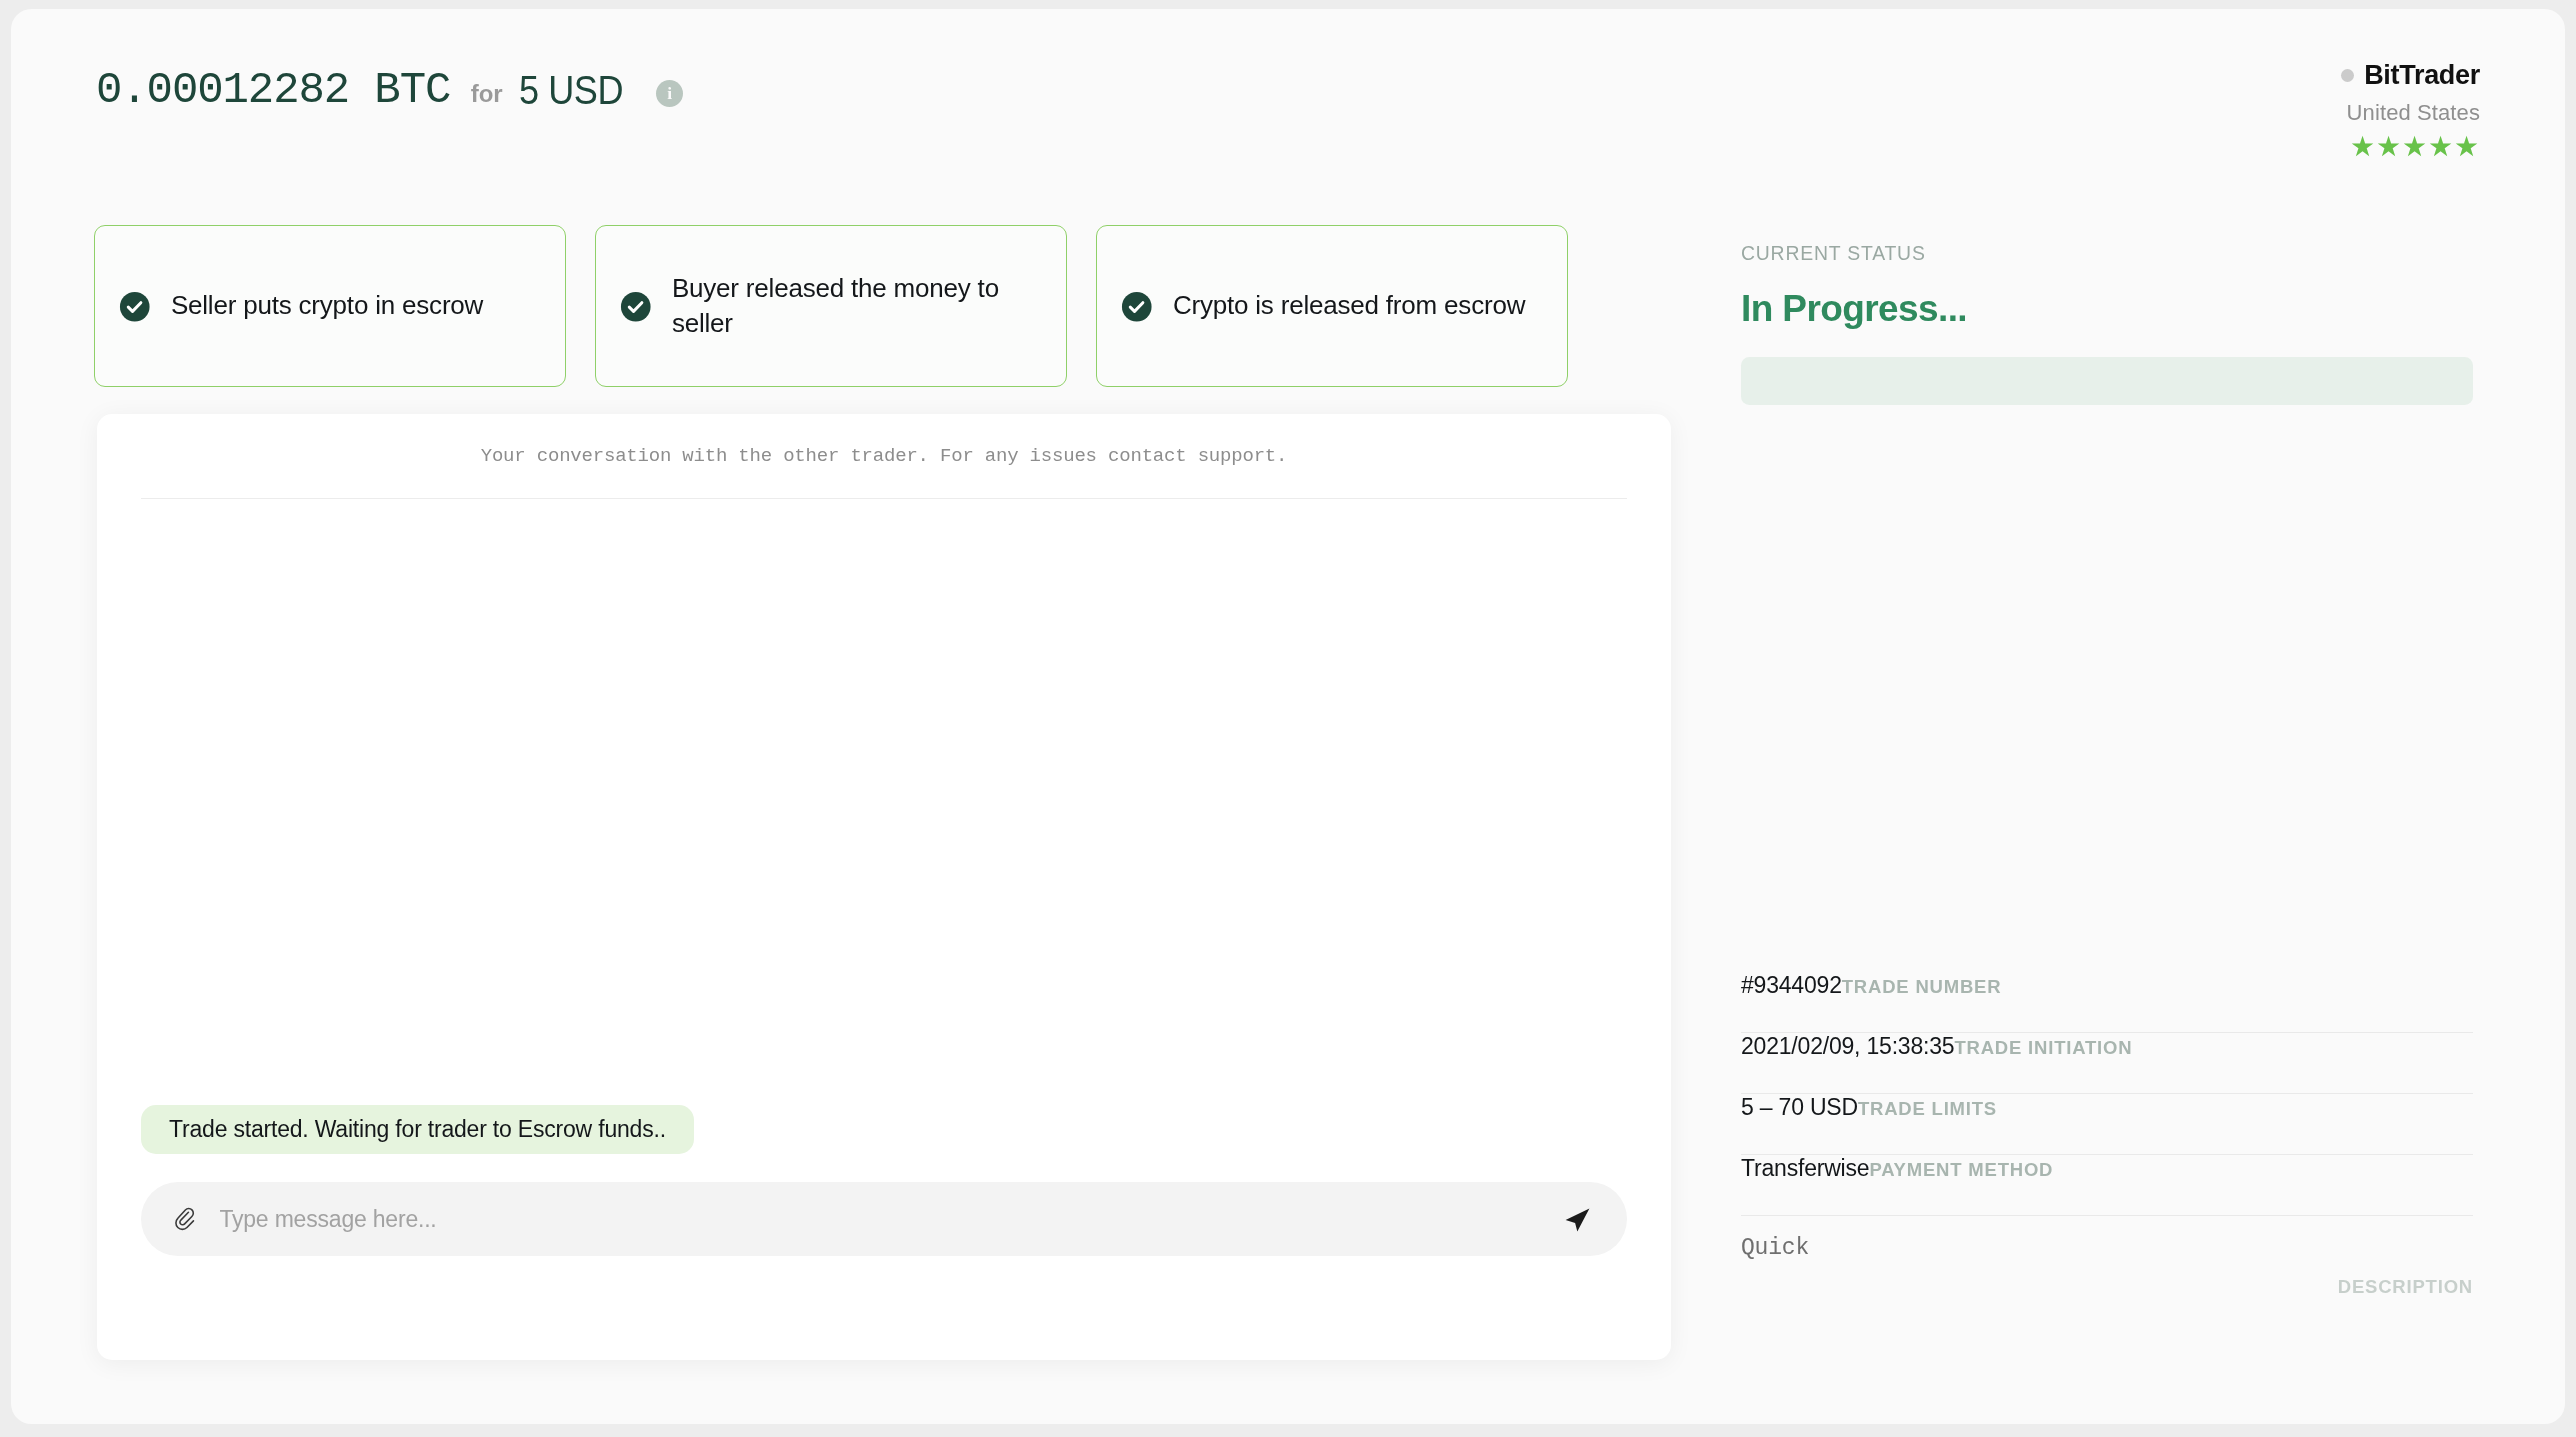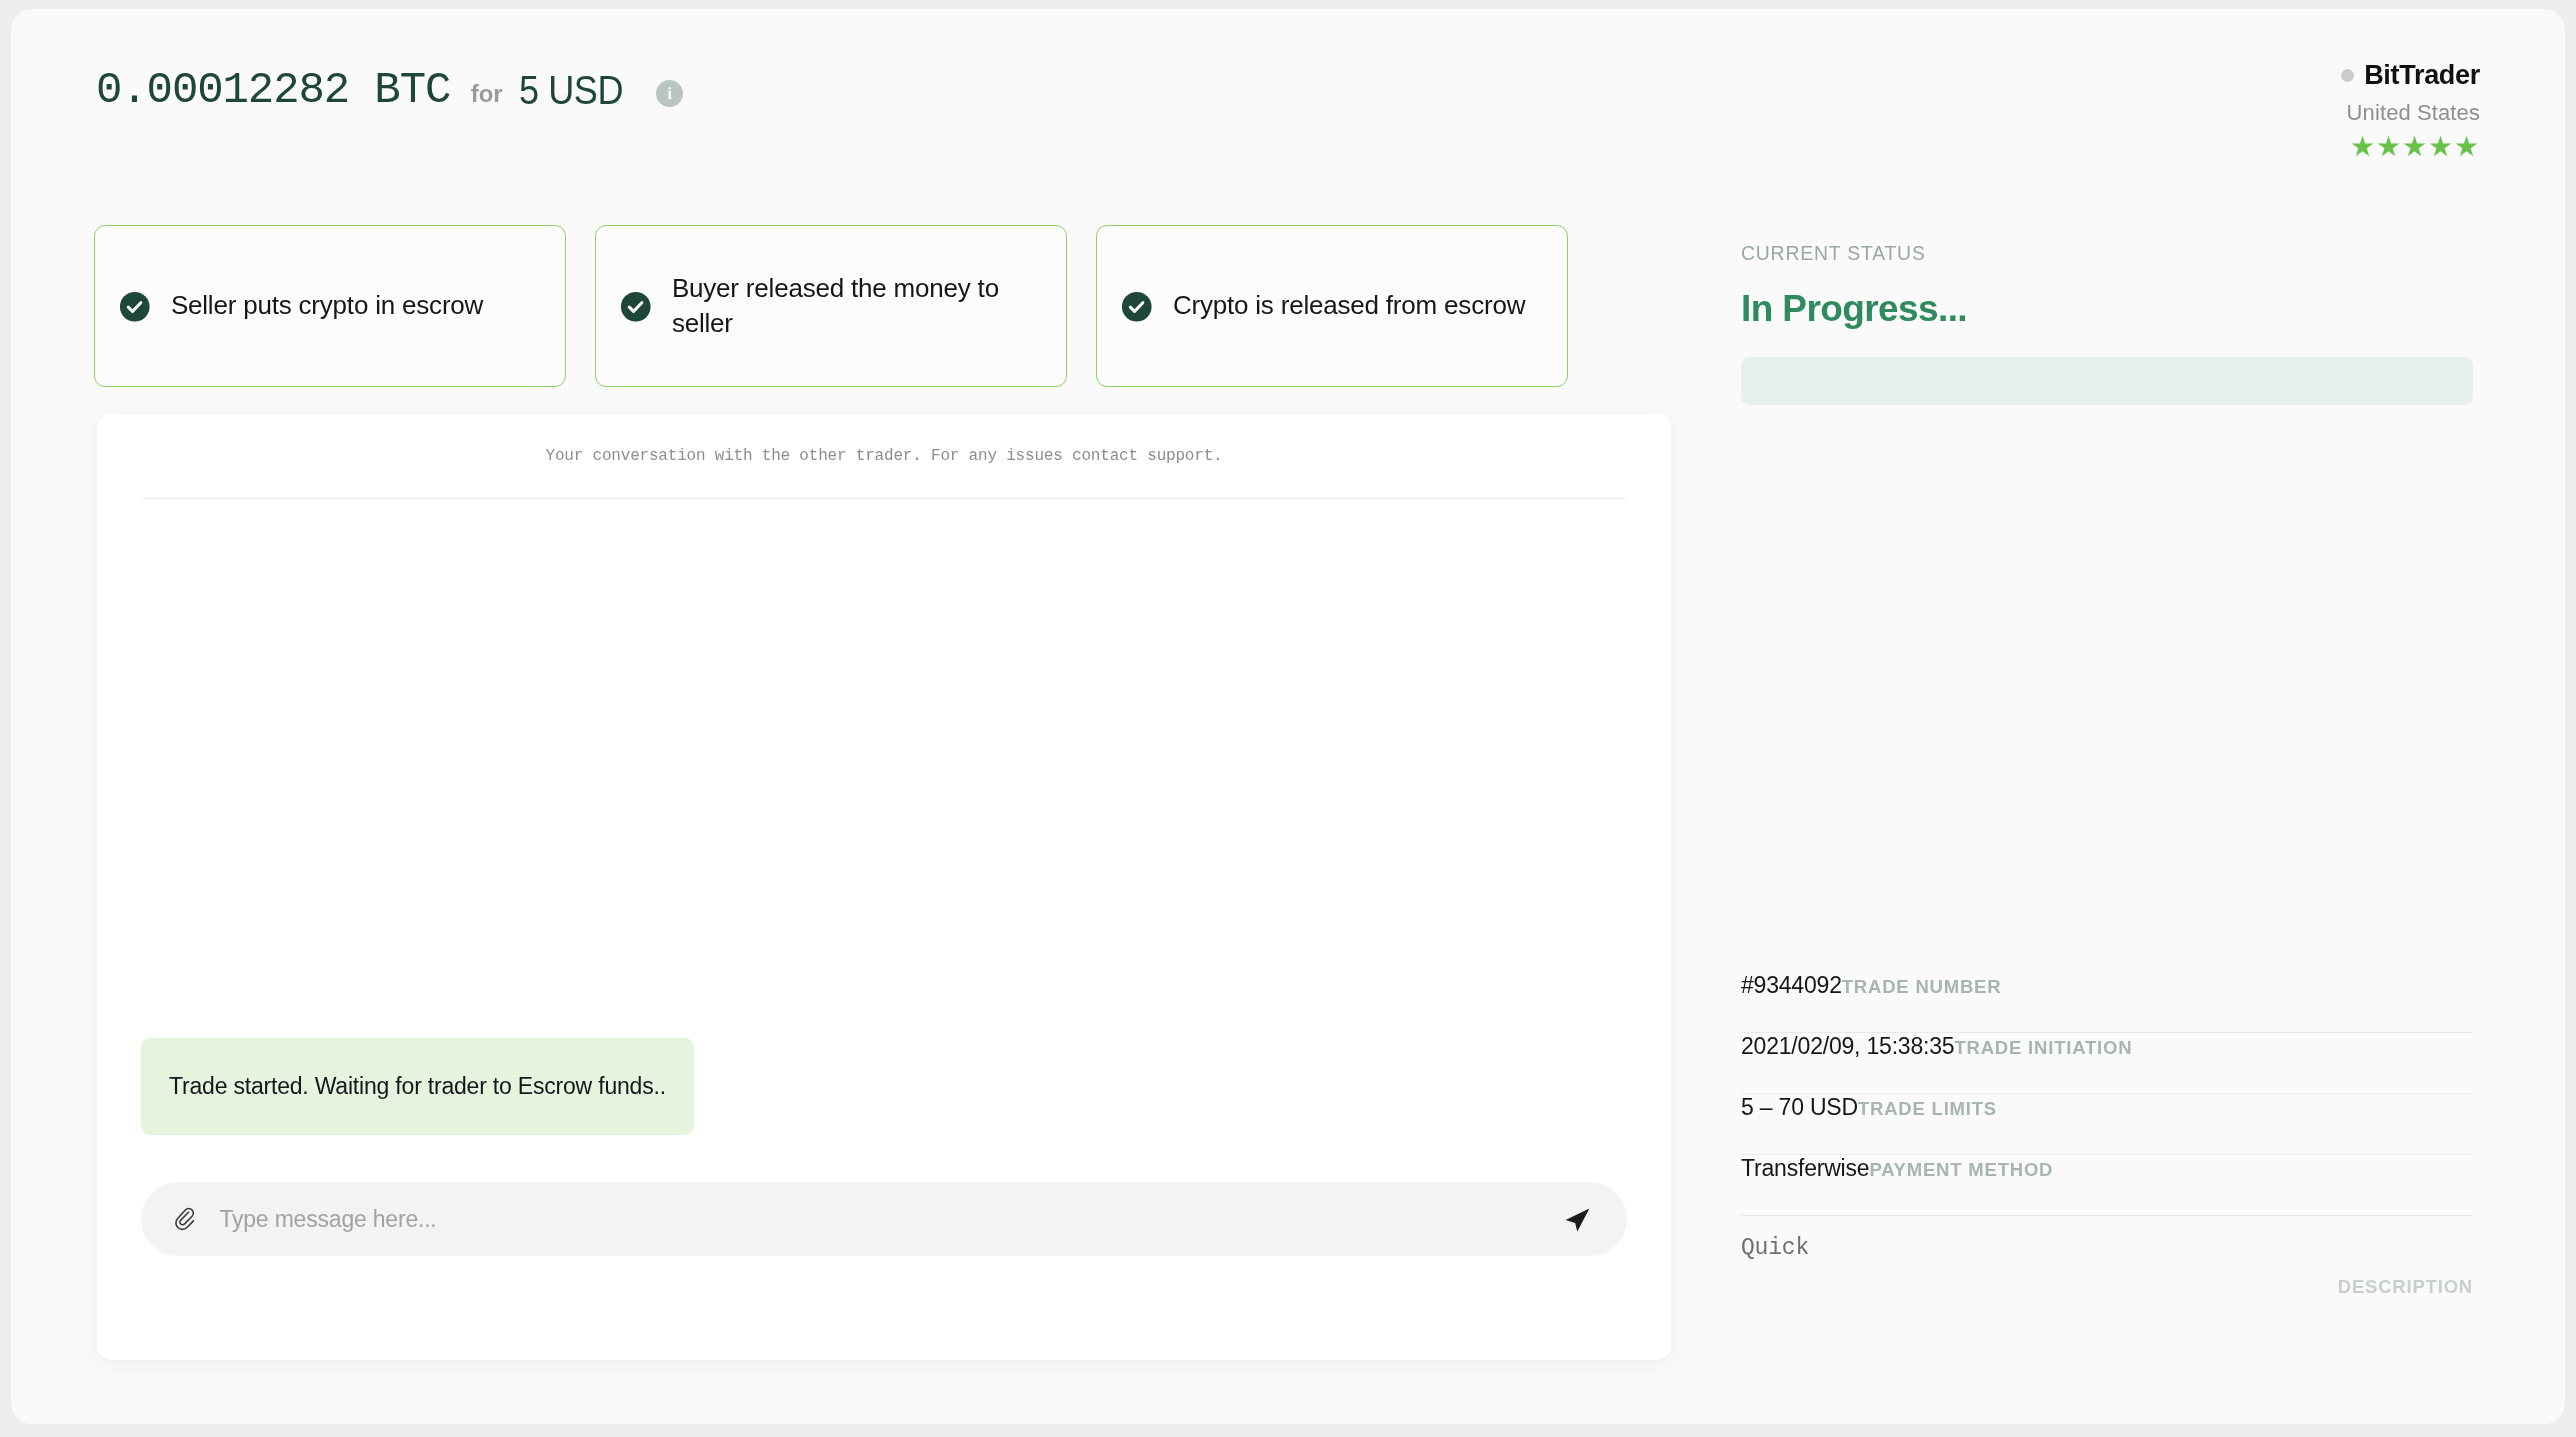--- a/index.html
+++ b/index.html
@@ -173,36 +173,36 @@
   .chat-header {
     height: 85px;
     display: flex;
     align-items: center;
     justify-content: center;
     border-bottom: 1.9px solid #ececec;
     margin: 0 44px;
   }
   .chat-header-text {
     font-family: "Liberation Mono", "DejaVu Sans Mono", monospace;
-    font-size: 16px;
+    font-size: 19px;
     color: #8d8d8d;
     letter-spacing: -0.2px;
   }
   .chat-body {
     position: relative;
     height: 683px;
     padding: 0 44px;
   }
   .msg-bubble {
     position: absolute;
     left: 44px;
-    bottom: 47px;
+    bottom: 28px;
     background: #e6f4de;
-    border-radius: 9px;
-    padding: 35px 28px;
+    border-radius: 15px;
+    padding: 11px 28px;
     max-width: 833px;
   }
   .msg-text {
     font-size: 23px;
     color: #14171a;
     font-weight: 500;
     letter-spacing: -0.2px;
   }
   .chat-input-wrap {
     padding: 0 44px;

